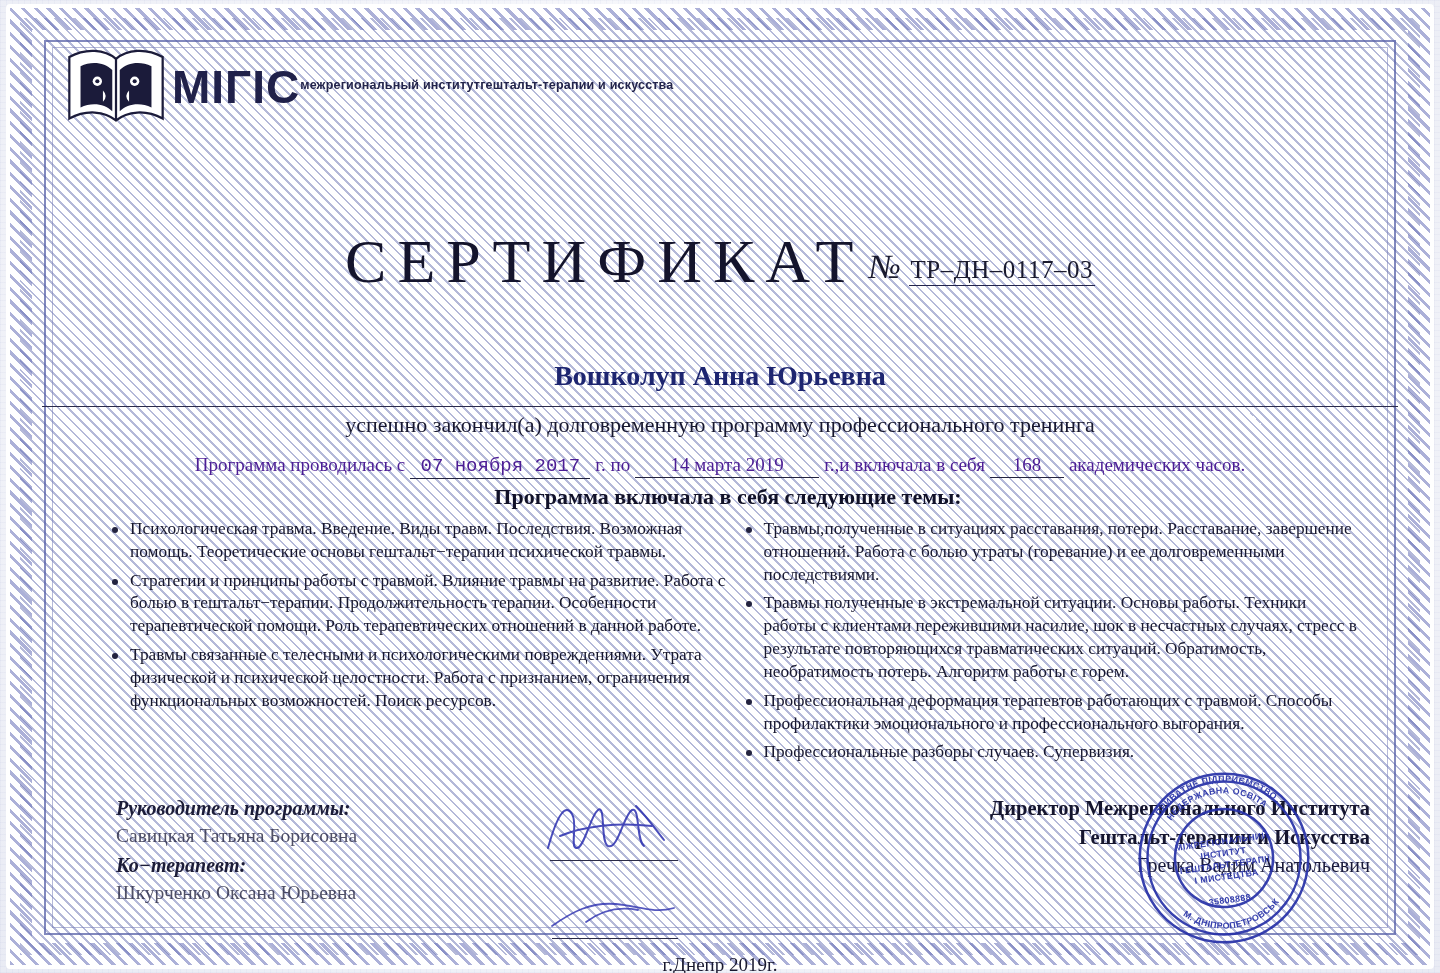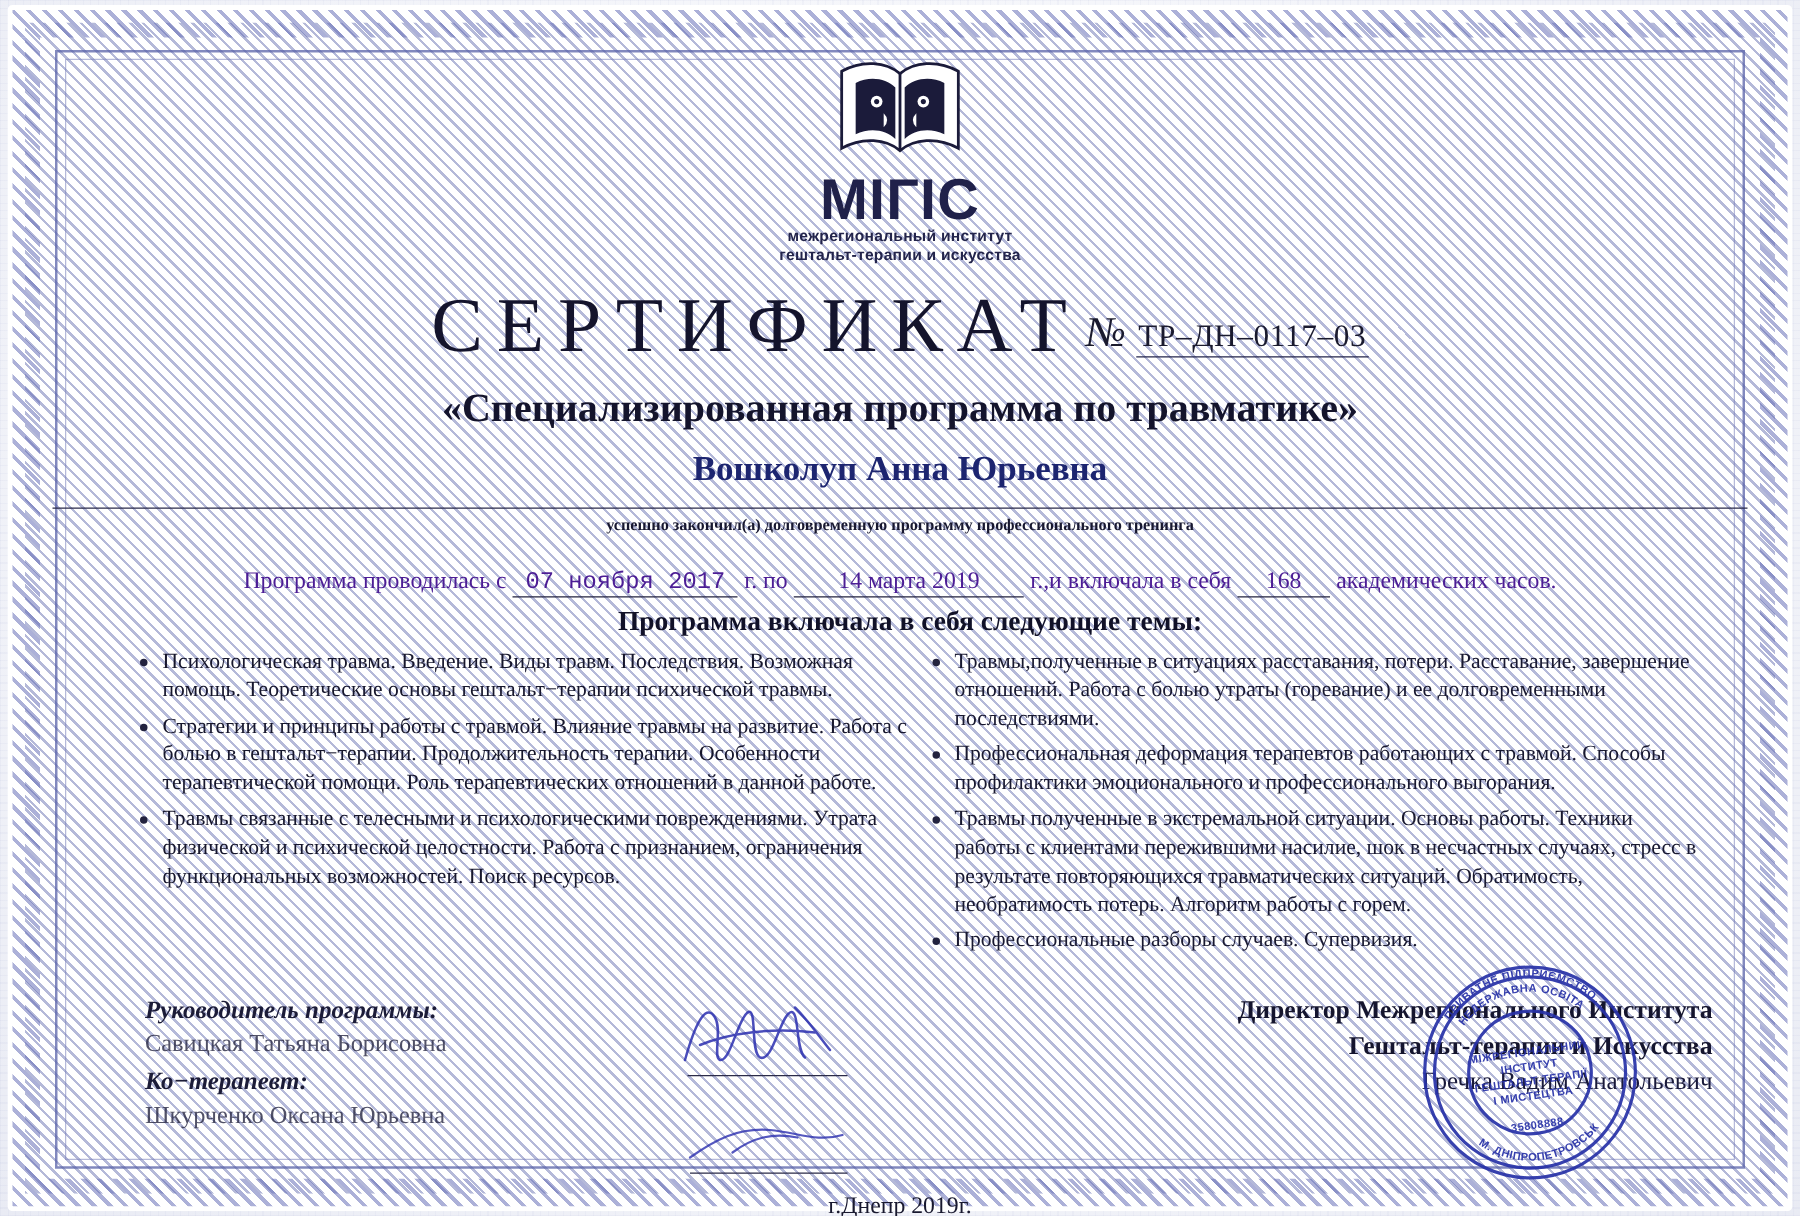--- a/index.html
+++ b/index.html
@@ -61,21 +61,21 @@
   .content{
     position:absolute;
     left:60px; top:54px; right:60px; bottom:52px;
   }
 
   
   .logo-wrap{
     position:absolute;
     left:0; right:0; top:-16px;
     display:flex;
-    flex-direction:column;
+    flex-direction:row;
     align-items:center;
   }
   .logo-mark{
     width:112px;
     height:94px;
   }
   .logo-title{
     font-family:"Liberation Sans", sans-serif;
     font-weight:bold;
     font-size:46px;
@@ -152,23 +152,22 @@
     position:absolute;
     top:352px;
     left:-18px; right:-18px;
     border-bottom:1.3px solid #2a2a4a;
   }
   .subline{
     position:absolute;
     top:358px;
     left:0; right:0;
     text-align:center;
-    font-size:13px;
+    font-size:22px;
     color:#17172f;
-    font-weight:bold;
   }
 
   
   .dates{
     position:absolute;
     top:400px;
     left:0; right:0;
     display:flex;
     justify-content:center;
     align-items:baseline;
@@ -364,21 +363,20 @@
     </div>
 
     <div class="cert-row">
       <div class="cert-title">СЕРТИФИКАТ</div>
       <div class="cert-no">
         <span class="no-sign">№</span>
         <span class="no-value">ТР–ДН–0117–03</span>
       </div>
     </div>
 
-    <div class="program-title">«Специализированная программа по травматике»</div>
     <div class="recipient">Вошколуп Анна Юрьевна</div>
     <div class="rule"></div>
     <div class="subline">успешно закончил(а) долговременную программу профессионального тренинга</div>
 
     <div class="dates">
       <span>Программа проводилась с</span>
       <span class="fill d1">07 ноября 2017</span>
       <span>г. по</span>
       <span class="fill d2">14 марта 2019</span>
       <span>г.,и включала в себя</span>
@@ -389,22 +387,22 @@
     <div class="topics-head">Программа включала в себя следующие темы:</div>
 
     <div class="topics">
       <div class="col col-left">
         <div class="topic">Психологическая травма. Введение. Виды травм. Последствия. Возможная помощь. Теоретические основы гештальт−терапии психической травмы.</div>
         <div class="topic">Стратегии и принципы работы с травмой. Влияние травмы на развитие. Работа с болью в гештальт−терапии. Продолжительность терапии. Особенности терапевтической помощи. Роль терапевтических отношений в данной работе.</div>
         <div class="topic">Травмы связанные с телесными и психологическими повреждениями. Утрата физической и психической целостности. Работа с признанием, ограничения функциональных возможностей. Поиск ресурсов.</div>
       </div>
       <div class="col col-right">
         <div class="topic">Травмы,полученные в ситуациях расставания, потери. Расставание, завершение отношений. Работа с болью утраты (горевание) и ее долговременными последствиями.</div>
+        <div class="topic">Травмы полученные в экстремальной ситуации. Основы работы. Техники работы с клиентами пережившими насилие, шок в несчастных случаях, стресс в результате повторяющихся травматических ситуаций. Обратимость, необратимость потерь. Алгоритм работы с горем.</div>
         <div class="topic">Профессиональная деформация терапевтов работающих с травмой. Способы профилактики эмоционального и профессионального выгорания.</div>
-        <div class="topic">Травмы полученные в экстремальной ситуации. Основы работы. Техники работы с клиентами пережившими насилие, шок в несчастных случаях, стресс в результате повторяющихся травматических ситуаций. Обратимость, необратимость потерь. Алгоритм работы с горем.</div>
         <div class="topic">Профессиональные разборы случаев. Супервизия.</div>
       </div>
     </div>
 
     <div class="sig-left">
       <div class="lbl">Руководитель программы:</div>
       <div class="nm faded">Савицкая Татьяна Борисовна</div>
       <div class="lbl">Ко−терапевт:</div>
       <div class="nm faded">Шкурченко Оксана Юрьевна</div>
     </div>

